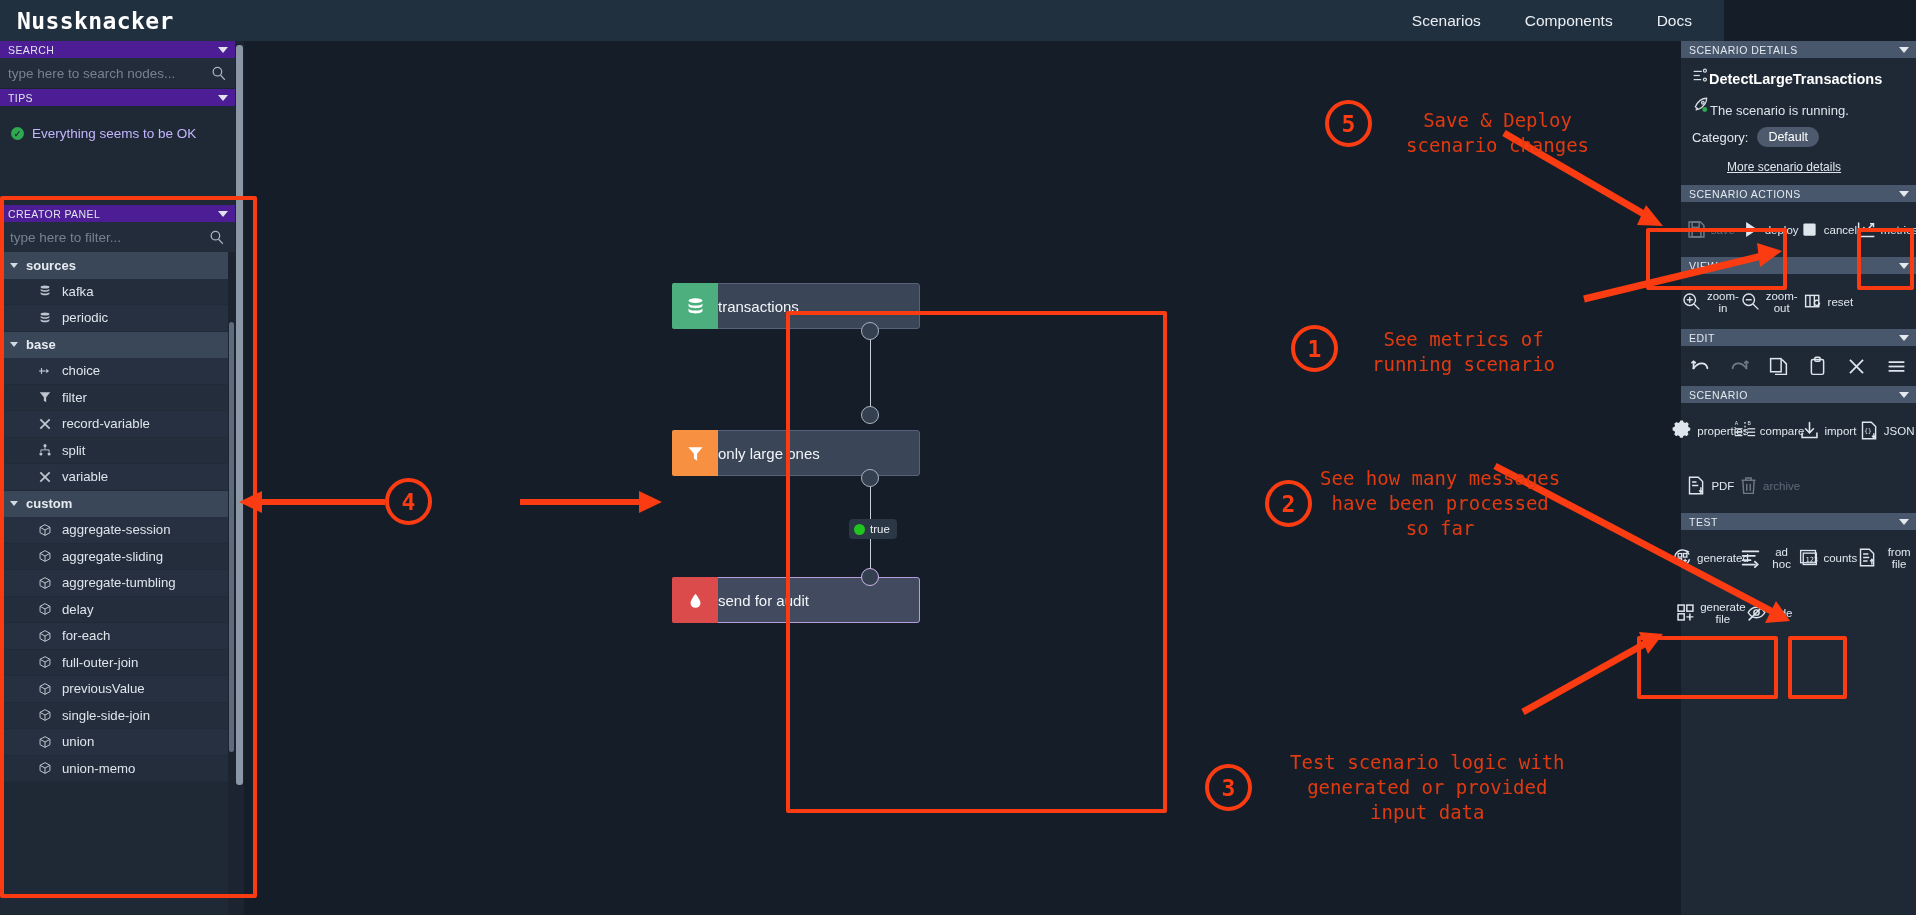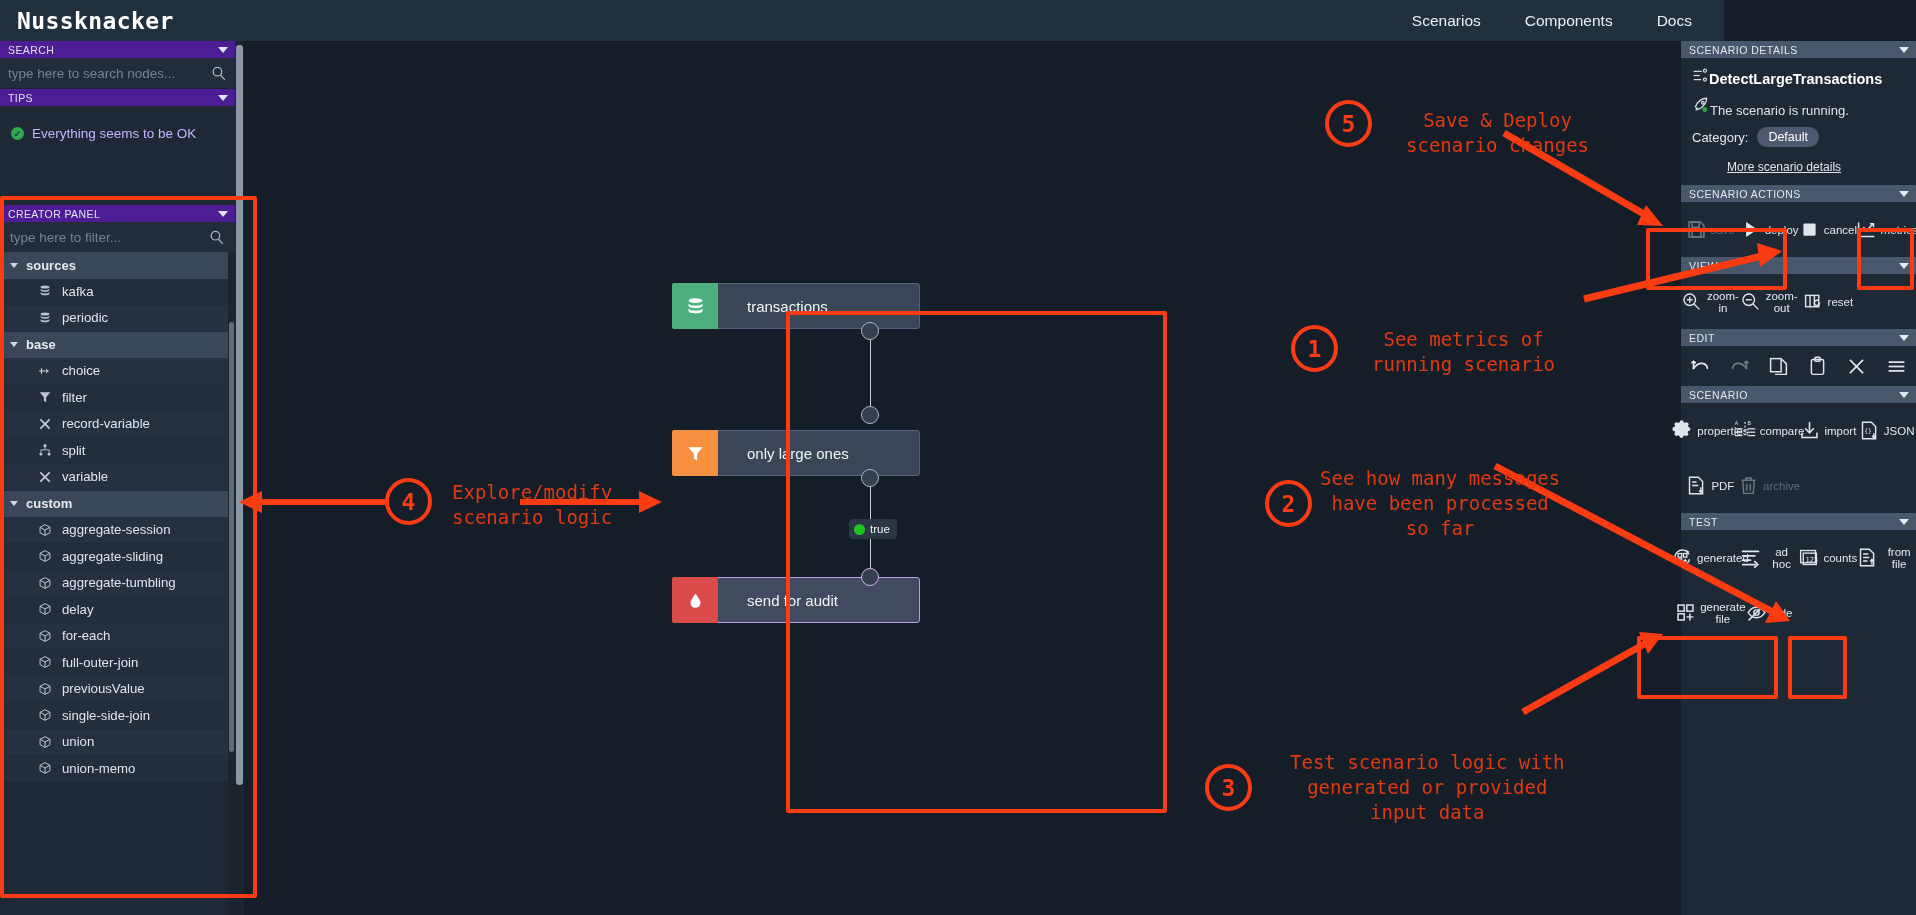--- a/index.html
+++ b/index.html
@@ -118,21 +118,21 @@
   .node {
     position: absolute; height: 46px; background: #3a4657;
     border: 1px solid #56627a; border-radius: 3px;
     display: flex; align-items: center;
   }
   .node .chip {
     width: 46px; height: 46px; margin: -1px 0 -1px -1px;
     display: flex; align-items: center; justify-content: center;
     border-radius: 2px 0 0 2px;
   }
-  .node .lbl { margin-left: 29px; color: #f2f5f8; font-size: 15px; }
+  .node .lbl { color: #f2f5f8; font-size: 15px; }
   .port {
     position: absolute; width: 18px; height: 18px; border-radius: 50%;
     background: #343f4f; border: 1.5px solid #a9b3c1;
   }
   .edge-line { position: absolute; background: #c7cfda; width: 1.2px; }
   .arrow-head {
     position: absolute; width: 0; height: 0;
     border-left: 4.5px solid transparent; border-right: 4.5px solid transparent;
     border-top: 7px solid #c7cfda;
   }
@@ -809,17 +809,15 @@
     <div class="atext" style="left:1372px; top:327px;">See metrics of
 running scenario</div>
     <div class="atext" style="left:1406px; top:108px;">Save &amp; Deploy
 scenario changes</div>
     <div class="atext" style="left:1320px; top:466px;">See how many messages
 have been processed
 so far</div>
     <div class="atext" style="left:1290px; top:750px;">Test scenario logic with
 generated or provided
 input data</div>
-    <div class="atext" style="left:452px; top:480px;">Explore/modify
-scenario logic</div>
   </div>
 
 </div>
 
 </body></html>

